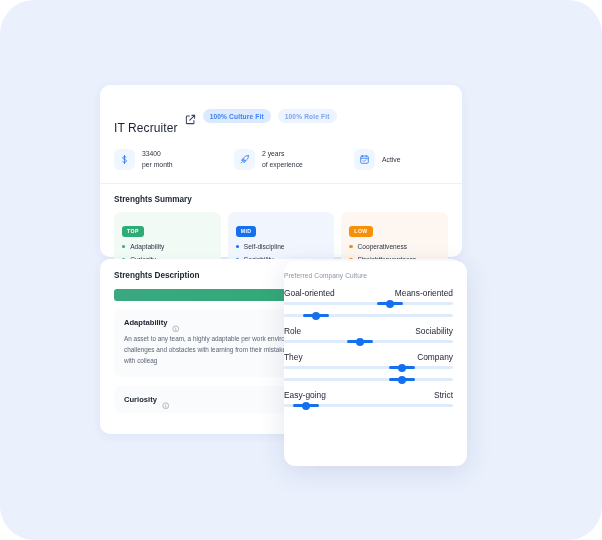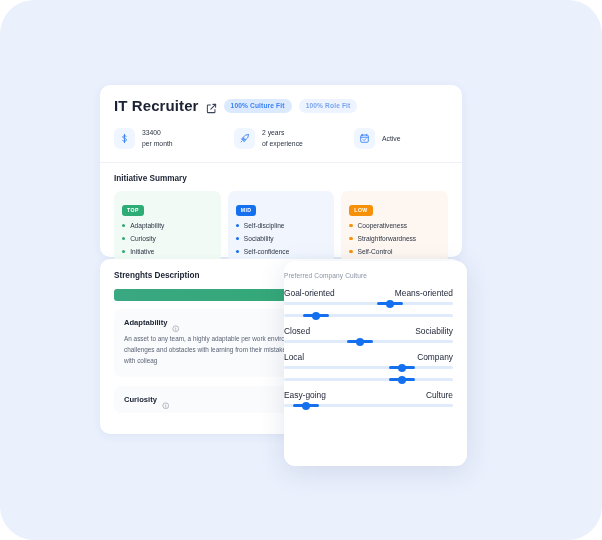--- a/index.html
+++ b/index.html
@@ -31,21 +31,21 @@
     width: 362px; height: 175px;
     background: #ffffff;
     border-radius: 10px;
     box-shadow: 0 2px 10px rgba(60,90,150,.07);
     padding: 12px 14px 12px 14px;
     overflow: hidden;
   }
 
   
   .title-row { display: flex; align-items: center; gap: 7px; }
-  .job-title { font-size: 15px; font-weight: 700; color: #1b2233; letter-spacing: .1px; }
+  .job-title { font-size: 12px; font-weight: 400; color: #1b2233; letter-spacing: .1px; margin-top: 24px; }
   .ext-icon { width: 11px; height: 11px; display: block; color: #3a4358; }
   .badge {
     font-size: 6.6px; font-weight: 600; color: #3b82f6;
     background: #dbeafe; border-radius: 9px;
     padding: 3.5px 7px; letter-spacing: .15px;
   }
   .badge.soft { background: #eef4ff; color: #7aa5f0; }
 
   
   .stats { display: flex; margin-top: 14px; gap: 0; }
@@ -185,21 +185,21 @@
               <path d="M10.7 2v2"></path>
             <path d="M6 9.6l1.4 1.4 2.6-2.6"></path>
           </svg>
         </div>
         <div class="stat-single">Active</div>
       </div>
     </div>
 
     <div class="divider"></div>
 
-    <div class="sec-title">Initiative Summary</div>
+    <div class="sec-title">Strenghts Summary</div>
 
     <div class="cols">
       <div class="col top">
         <span class="tag t-top">TOP</span>
         <div class="item">
           <i class="dot"></i>
           <span>Adaptability</span>
         </div>
         <div class="item">
           <i class="dot"></i>
@@ -296,51 +296,51 @@
 
     <div class="slider-row">
       <div class="track">
         <div class="fillseg" style="left:19%"></div>
         <div class="thumb" style="left:19%"></div>
       </div>
     </div>
 
     <div class="slider-row">
       <div class="slider-lbls">
-        <span>Closed</span>
+        <span>Role</span>
         <span>Sociability</span>
       </div>
       <div class="track">
         <div class="fillseg" style="left:45%"></div>
         <div class="thumb" style="left:45%"></div>
       </div>
     </div>
 
     <div class="slider-row">
       <div class="slider-lbls">
-        <span>Local</span>
+        <span>They</span>
         <span>Company</span>
       </div>
       <div class="track">
         <div class="fillseg" style="left:70%"></div>
         <div class="thumb" style="left:70%"></div>
       </div>
     </div>
 
     <div class="slider-row">
       <div class="track">
         <div class="fillseg" style="left:70%"></div>
         <div class="thumb" style="left:70%"></div>
       </div>
     </div>
 
     <div class="slider-row">
       <div class="slider-lbls">
         <span>Easy-going</span>
-        <span>Culture</span>
+        <span>Strict</span>
       </div>
       <div class="track">
         <div class="fillseg" style="left:13%"></div>
         <div class="thumb" style="left:13%"></div>
       </div>
     </div>
   </div>
 
 </div>
 

